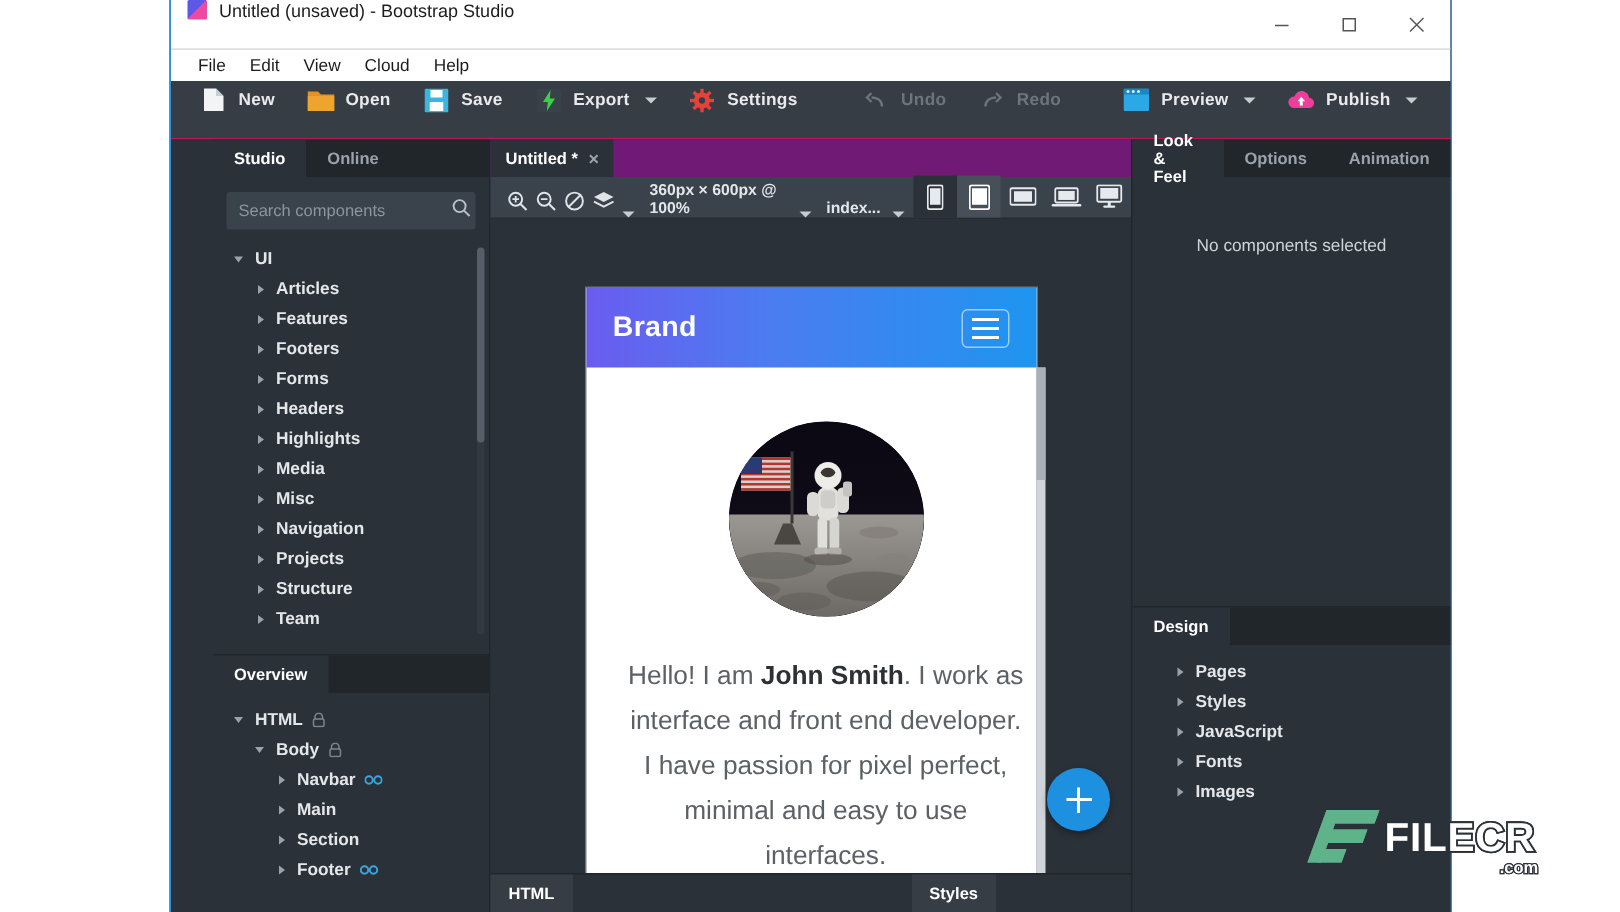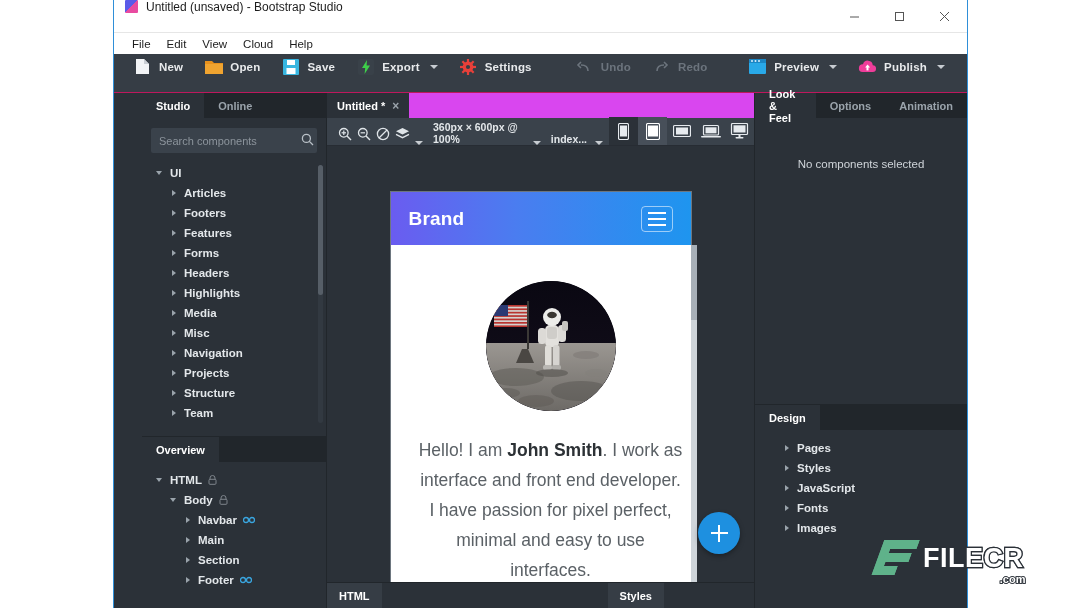--- a/index.html
+++ b/index.html
@@ -132,21 +132,21 @@
   }
   .lscroll-track {
     position: absolute; right: 3px; top: 4px; width: 5px; height: 258px;
     background: #323941; border-radius: 3px;
   }
 
   .panel-sep { height: 1px; background: #21262b; }
 
   
   .col-center { flex: 1; display: flex; flex-direction: column; background:#2b3138; min-width:0; }
-  .doc-tabs { height: 25px; background: #d946ef; display:flex; align-items: stretch; }
+  .doc-tabs { height: 25px; background: #701a75; display:flex; align-items: stretch; }
   .dtab { display:flex; align-items:center; gap:7px; font-size:11px; color:#ffffff;
           padding: 0 10px; background:#2b3138; font-weight: bold; }
   .dtab .x { font-size: 12px; color:#9aa3ab; }
 
   .canvas-bar {
     height: 28px; background: #3a424b; display:flex; align-items:flex-end; gap: 0px;
     padding-left: 8px; border-bottom: 1px solid #272c33;
   }
   .cb-ic { width: 24px; height: 22px; display:flex; align-items:center; justify-content:center; }
   .cb-txt { font-size: 10.5px; color:#e3e7ea; font-weight:bold; padding: 0 5px; display:flex;
@@ -407,25 +407,25 @@
           <div class="trow">
             <span class="tri open"></span>
             <span>UI</span>
           </div>
           <div class="trow lvl2">
             <span class="tri closed"></span>
             <span>Articles</span>
           </div>
           <div class="trow lvl2">
             <span class="tri closed"></span>
+            <span>Features</span>
+          </div>
+          <div class="trow lvl2">
+            <span class="tri closed"></span>
             <span>Footers</span>
-          </div>
-          <div class="trow lvl2">
-            <span class="tri closed"></span>
-            <span>Features</span>
           </div>
           <div class="trow lvl2">
             <span class="tri closed"></span>
             <span>Forms</span>
           </div>
           <div class="trow lvl2">
             <span class="tri closed"></span>
             <span>Headers</span>
           </div>
           <div class="trow lvl2">

